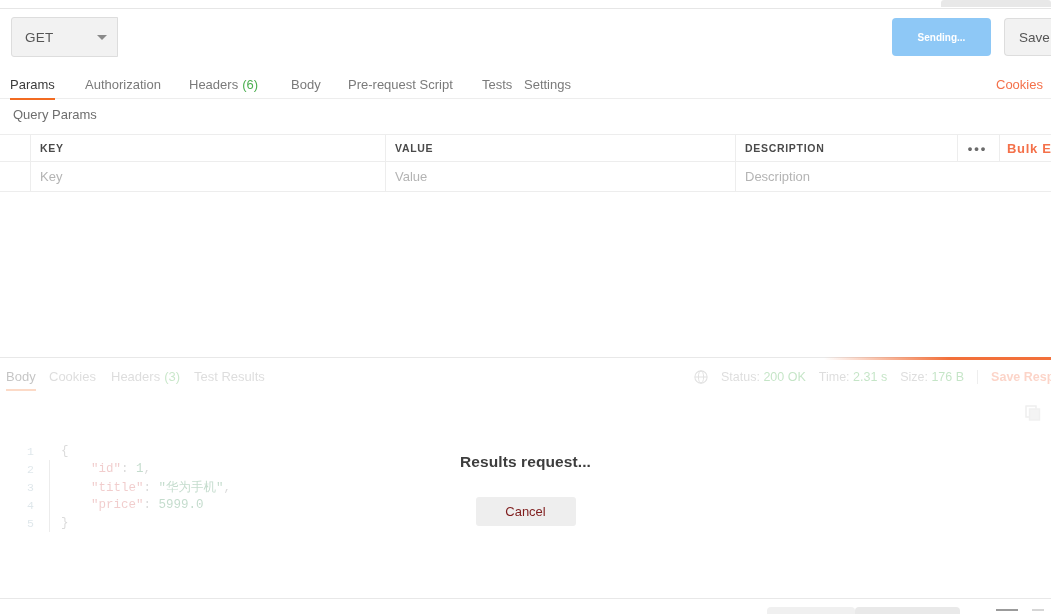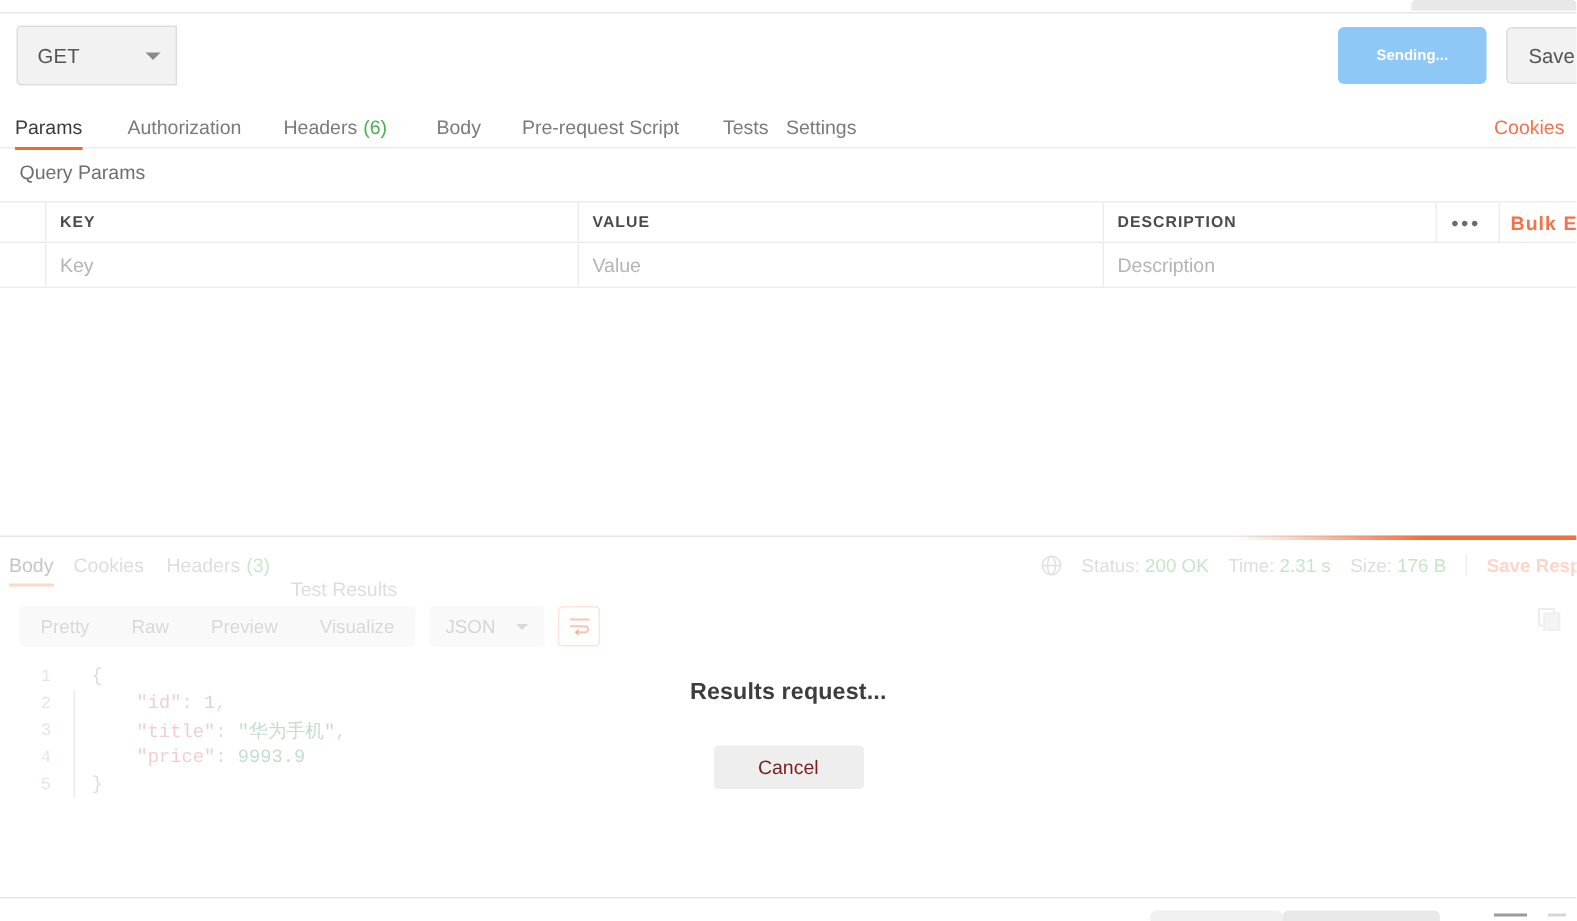--- a/index.html
+++ b/index.html
@@ -310,58 +310,38 @@
     <div class="rtab active" style="left:6px;">
       <span>Body</span>
     </div>
     <div class="rtab" style="left:49px;">
       <span>Cookies</span>
     </div>
     <div class="rtab" style="left:111px;">
       <span>Headers</span>
       <span class="rtab-count">(3)</span>
     </div>
-    <div class="rtab" style="left:194px;margin-top:16px;">
+    <div class="rtab" style="left:194px;">
       <span>Test Results</span>
     </div>
   </div>
 
   <div class="resp-meta">
     <svg class="globe-ico" viewBox="0 0 16 16">
       <circle cx="8" cy="8" r="7" fill="none" stroke="#777" stroke-width="1.2"></circle>
       <ellipse cx="8" cy="8" rx="3" ry="7" fill="none" stroke="#777" stroke-width="1.1"></ellipse>
       <line x1="1" y1="8" x2="15" y2="8" stroke="#777" stroke-width="1.1"></line>
     </svg>
     <span class="meta-item"><span>Status:</span> <b>200 OK</b></span>
     <span class="meta-item"><span>Time:</span> <b>2.31 s</b></span>
     <span class="meta-item"><span>Size:</span> <b>176 B</b></span>
     <span class="meta-sep"></span>
     <span class="save-resp">Save Response</span>
   </div>
 
-  <div class="fmt-bar">
-    <div class="seg">
-      <div class="seg-item">Pretty</div>
-      <div class="seg-item">Raw</div>
-      <div class="seg-item">Preview</div>
-      <div class="seg-item">Visualize</div>
-    </div>
-    <div class="json-sel">
-      <span>JSON</span>
-      <span class="json-caret"></span>
-    </div>
-    <div class="wrap-btn">
-      <svg width="15" height="13" viewBox="0 0 15 13">
-        <line x1="1" y1="2" x2="14" y2="2" stroke="#f2703a" stroke-opacity=".4" stroke-width="1.4"></line>
-        <line x1="1" y1="6.5" x2="12" y2="6.5" stroke="#f2703a" stroke-opacity=".4" stroke-width="1.4"></line>
-        <path d="M12 6.5 a2.5 2.5 0 0 1 0 4 H5" fill="none" stroke="#f2703a" stroke-opacity=".4" stroke-width="1.4"></path>
-        <polyline points="7,8.6 5,10.5 7,12.4" fill="none" stroke="#f2703a" stroke-opacity=".4" stroke-width="1.4"></polyline>
-      </svg>
-    </div>
-  </div>
   <div class="copy-btn">
     <svg width="16" height="16" viewBox="0 0 16 16">
       <rect x="1" y="1" width="10" height="11" fill="none" stroke="#dcdcdc" stroke-width="1.4"></rect>
       <rect x="4.5" y="4" width="10" height="11" fill="#ebebeb" stroke="#e2e2e2" stroke-width="1.4"></rect>
     </svg>
   </div>
 
   <div class="code">
       <div class="code-line">
         <div class="gutter">1</div>
@@ -374,21 +354,21 @@
         <div class="code-text"><span class="tk-key">    "id"</span><span class="tk-punct">: </span><span class="tk-num">1</span><span class="tk-punct">,</span></div>
       </div>
       <div class="code-line">
         <div class="gutter">3</div>
         <div class="fold-rail on"></div>
         <div class="code-text"><span class="tk-key">    "title"</span><span class="tk-punct">: </span><span class="tk-str">"华为手机"</span><span class="tk-punct">,</span></div>
       </div>
       <div class="code-line">
         <div class="gutter">4</div>
         <div class="fold-rail on"></div>
-        <div class="code-text"><span class="tk-key">    "price"</span><span class="tk-punct">: </span><span class="tk-num">9993.9</span></div>
+        <div class="code-text"><span class="tk-key">    "price"</span><span class="tk-punct">: </span><span class="tk-num">5999.0</span></div>
       </div>
       <div class="code-line">
         <div class="gutter">5</div>
         <div class="fold-rail on"></div>
         <div class="code-text"><span class="tk-punct">}</span></div>
       </div>
     </div>
 
   <div class="modal">
     <div class="modal-title">Results request...</div>

